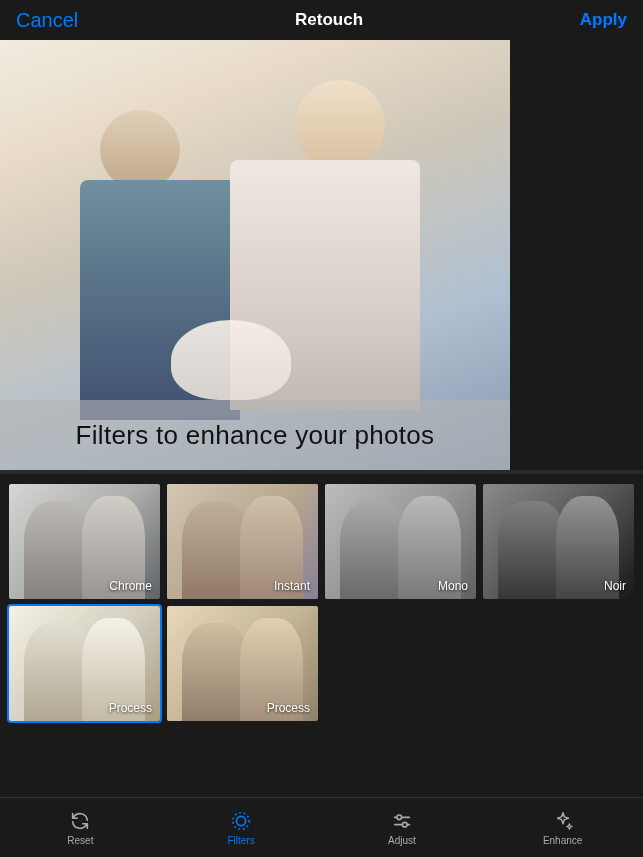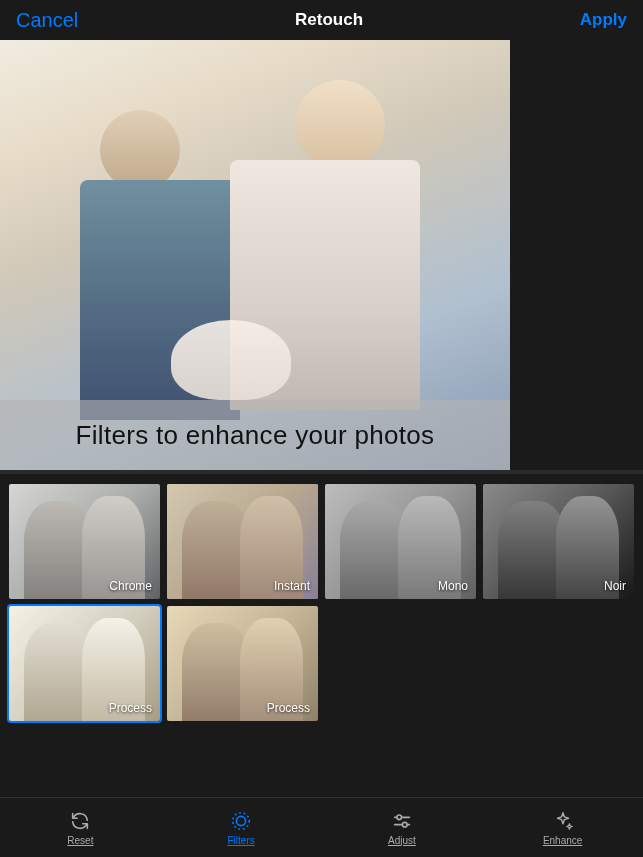--- a/index.html
+++ b/index.html
@@ -206,21 +206,20 @@
       display: flex;
       flex-direction: column;
       align-items: center;
       gap: 3px;
       cursor: pointer;
       flex: 1;
     }
     .tool-label {
       font-size: 10px;
       color: #aaa;
-      text-decoration: underline;
     }
     .tool-label.active {
       color: #007aff;
     }
 
     
     .icon-svg {
       width: 22px;
       height: 22px;
     }

